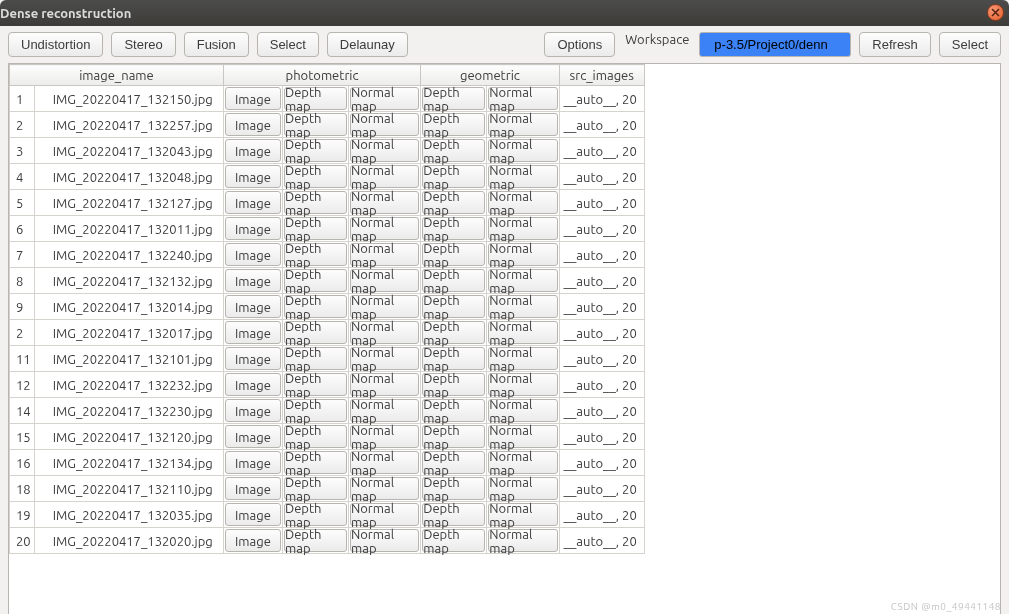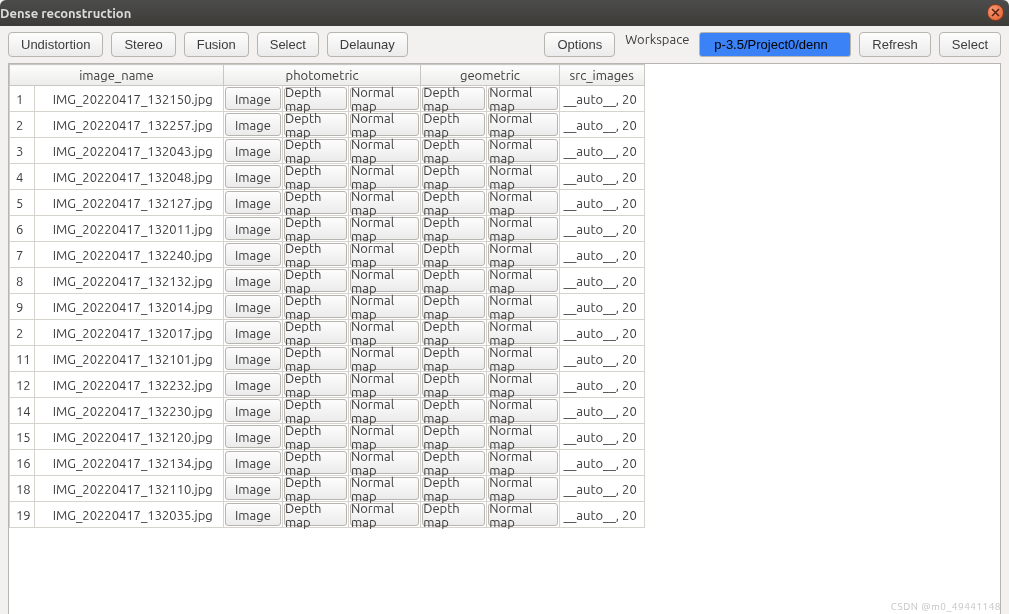--- a/index.html
+++ b/index.html
@@ -498,17 +498,37 @@
             <div class="cellbtn">Normal map</div>
           </td>
           <td class="btncell cdep">
             <div class="cellbtn">Depth map</div>
           </td>
           <td class="btncell cnor">
             <div class="cellbtn">Normal map</div>
           </td>
           <td class="src">__auto__, 20</td>
         </tr>
+        <tr>
+          <td class="num">20</td>
+          <td class="name">IMG_20220417_132020.jpg</td>
+          <td class="btncell cimg">
+            <div class="cellbtn">Image</div>
+          </td>
+          <td class="btncell cdep">
+            <div class="cellbtn">Depth map</div>
+          </td>
+          <td class="btncell cnor">
+            <div class="cellbtn">Normal map</div>
+          </td>
+          <td class="btncell cdep">
+            <div class="cellbtn">Depth map</div>
+          </td>
+          <td class="btncell cnor">
+            <div class="cellbtn">Normal map</div>
+          </td>
+          <td class="src">__auto__, 20</td>
+        </tr>
       </tbody>
   </table>
 </div>
 
 <div class="watermark">CSDN @m0_49441148</div>
 
 </body></html>

